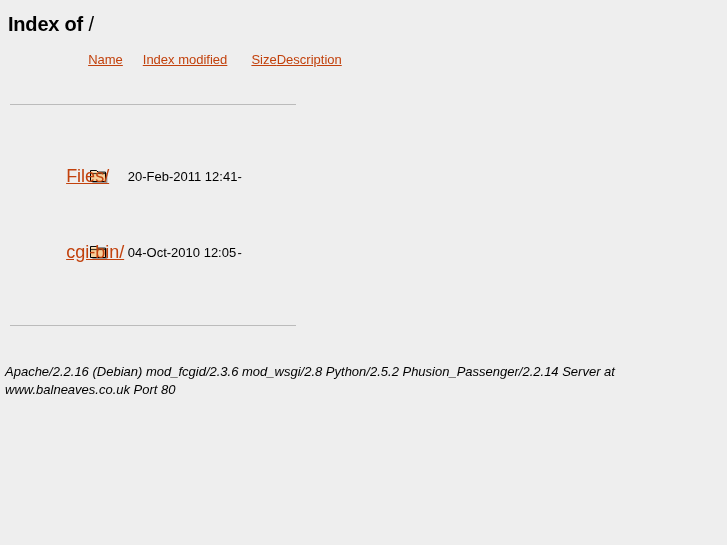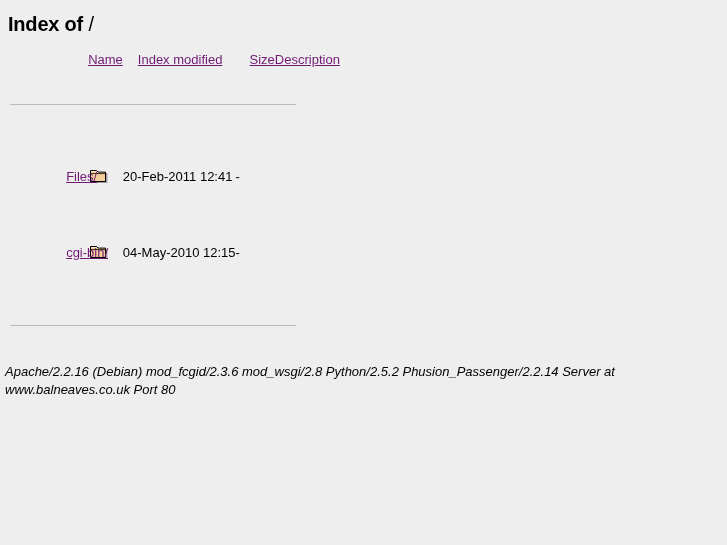--- a/index.html
+++ b/index.html
@@ -76,21 +76,21 @@
   }
   .head-row .col-modified {
     padding-left: 15px;
   }
   .head-row .col-size {
     padding-left: 14px;
     text-align: left;
   }
 
   a {
-    color: #701a75;
+    color: #c2410c;
     text-decoration: underline;
   }
 
   .rule-row td {
     padding: 0;
   }
   .rule {
     border: 0;
     border-top: 1px solid #bbbbbb;
     height: 0;
@@ -98,21 +98,21 @@
     width: 286px;
   }
   .rule-bottom {
     margin: 5px 0 0 0;
   }
 
   .entry-row td {
     height: 22px;
   }
   .entry-row .col-name a {
-    font-size: 13px;
+    font-size: 18px;
   }
   .mono-pad {
     font-family: "Liberation Sans", sans-serif;
   }
 
   
   .icon-cell {
     padding-right: 4px;
   }
   .folder-icon {
@@ -176,21 +176,21 @@
           <span class="folder-icon">
             <svg width="20" height="16" viewBox="0 0 20 16" xmlns="http://www.w3.org/2000/svg">
               <path d="M2 2 h6 l1.6 1.6 h7.4 v10 H2 Z" fill="#000000" opacity="0.35" transform="translate(1.4,1.4)"></path>
               <path d="M1.5 2.5 h6 l1.6 1.6 h7.4 v9.4 H1.5 Z" fill="#f5cf9a" stroke="#000000" stroke-width="1"></path>
               <path d="M1.5 5.6 h15" stroke="#000000" stroke-width="0.8" fill="none"></path>
               <path d="M2.6 3.4 h4.6" stroke="#ffffff" stroke-width="0.7" fill="none" opacity="0.7"></path>
             </svg>
           </span>
         </td>
         <td class="col-name"><a href="#">cgi-bin/</a><span class="mono-pad"> </span></td>
-        <td class="col-modified">04-May-2010 12:15</td>
+        <td class="col-modified">04-Oct-2010 12:05</td>
         <td class="col-size">-</td>
         <td class="col-desc"></td>
       </tr>
 
       <tr class="rule-row">
         <td colspan="5">
           <hr class="rule rule-bottom">
         </td>
       </tr>
     </tbody>

